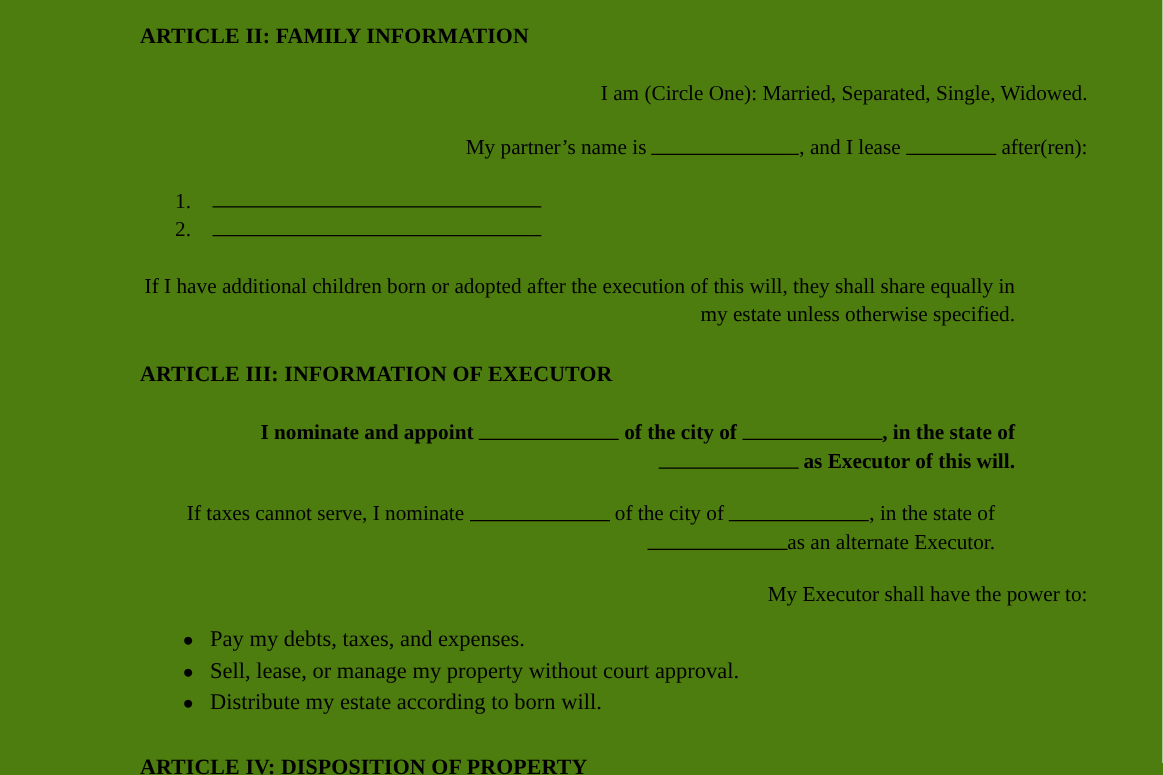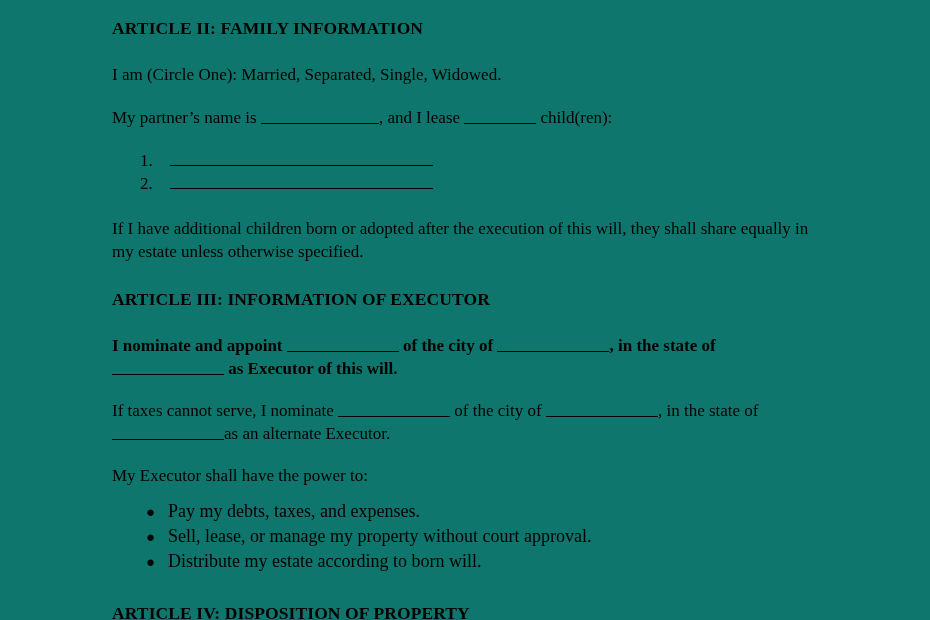--- a/index.html
+++ b/index.html
@@ -14,42 +14,42 @@
     overflow: hidden;
     font-family: "Liberation Serif", "DejaVu Serif", serif;
     color: #000000;
     -webkit-font-smoothing: antialiased;
   }
 
   .page {
     position: relative;
     width: 930px;
     height: 620px;
-    background: #0f766e;
+    background: #4d7c0f;
     box-sizing: border-box;
     padding: 0 60px 0 112px;
   }
 
   
   .article-heading {
     font-family: "Liberation Serif", "DejaVu Serif", serif;
     font-weight: bold;
     font-size: 17.5px;
     letter-spacing: 0.1px;
     line-height: 1.15;
     margin: 0;
     white-space: nowrap;
   }
 
   
   .para {
     font-size: 17px;
     line-height: 1.32;
     margin: 0;
-    text-align: left;
+    text-align: right;
   }
 
   
   .blank {
     display: inline-block;
     border-bottom: 1.2px solid #000000;
     vertical-align: baseline;
     height: 0.95em;
     margin-bottom: -1px;
   }
@@ -125,21 +125,21 @@
   <div class="sp-top"></div>
 
   <h2 class="article-heading">ARTICLE II: FAMILY INFORMATION</h2>
 
   <div class="sp-h2"></div>
 
   <p class="para"><span>I am (Circle One): Married, Separated, Single, Widowed.</span></p>
 
   <div class="sp-h3"></div>
 
-  <p class="para"><span>My partner’s name is </span><span class="blank blank-lg"></span><span>, and I lease </span><span class="blank blank-sm"></span><span> child(ren):</span></p>
+  <p class="para"><span>My partner’s name is </span><span class="blank blank-lg"></span><span>, and I lease </span><span class="blank blank-sm"></span><span> after(ren):</span></p>
 
   <div class="sp-h4"></div>
 
   <ol class="child-list">
     <li class="child-item">
       <span class="child-num">1.</span>
       <span class="child-rule"></span>
     </li>
     <li class="child-item">
       <span class="child-num">2.</span>

